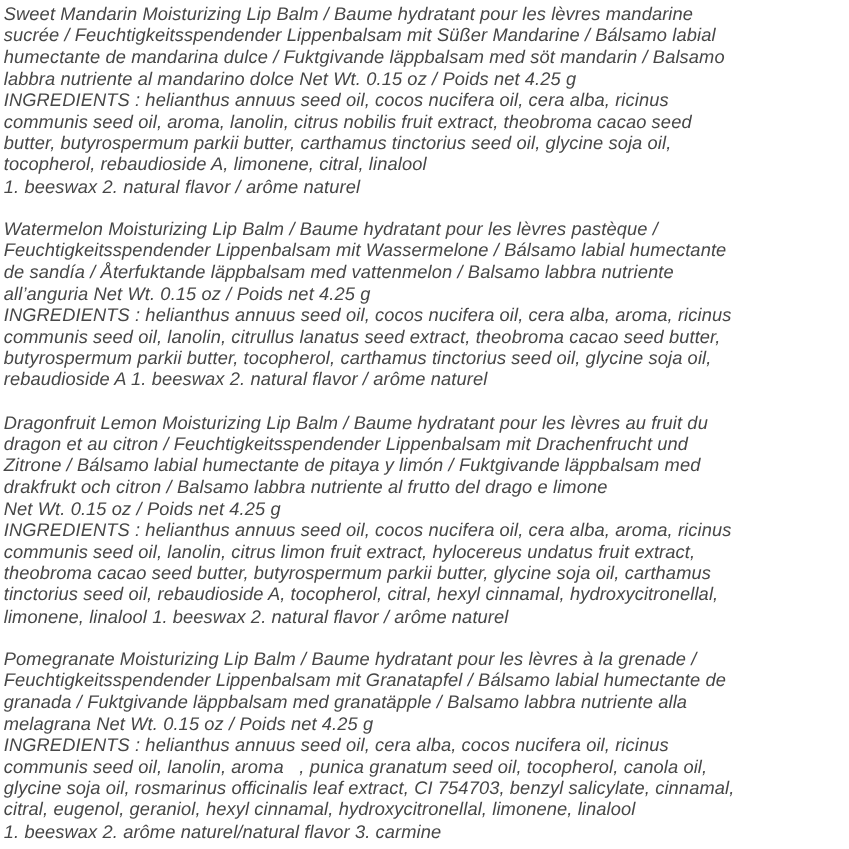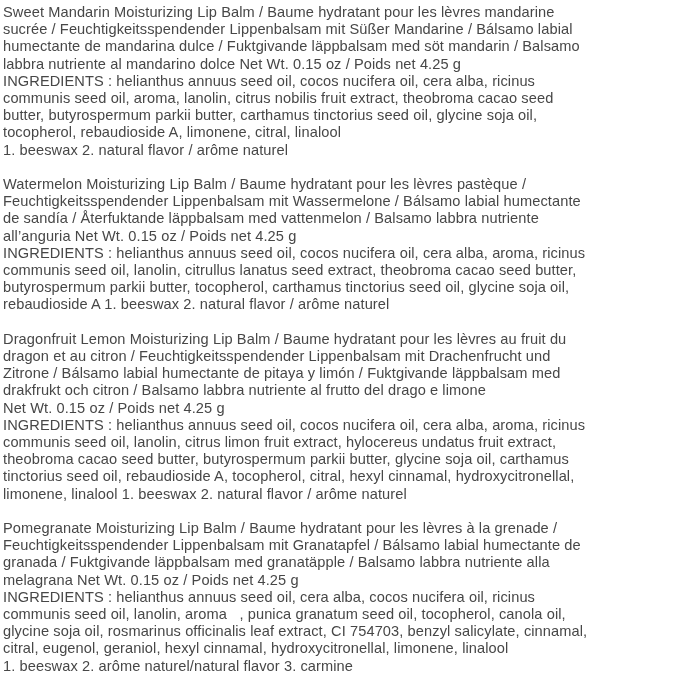--- a/index.html
+++ b/index.html
@@ -15,20 +15,21 @@
   .sheet {
     box-sizing: border-box;
     width: 679px;
     height: 679px;
     padding: 4px 0 0 3px;
     font-family: "Liberation Sans", "DejaVu Sans", sans-serif;
     font-size: 14.6px;
     line-height: 17.2px;
     color: #474747;
     font-weight: 400;
+    font-style: italic;
   }
   .label-block {
     margin: 0 0 17.2px 0;
     white-space: pre;      
     letter-spacing: 0.1px;
   }
 </style>
 </head>
 <body style="background: rgb(255, 255, 255);">
 

